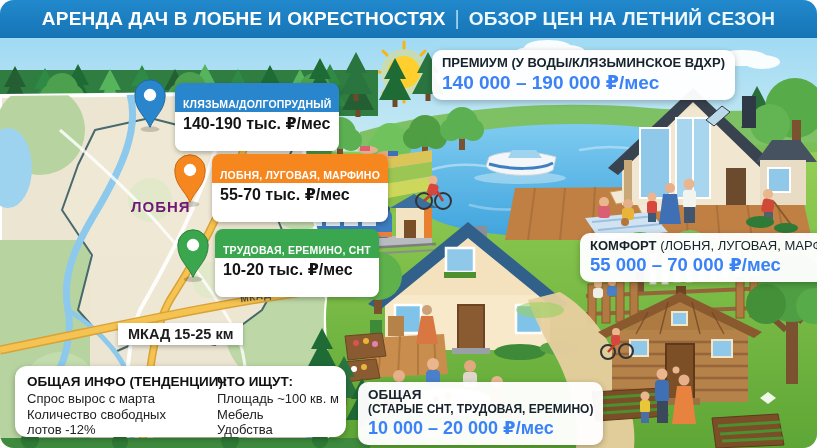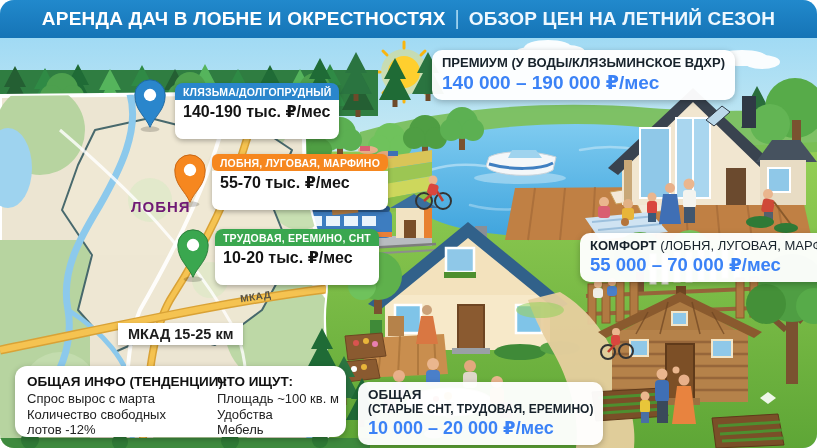--- a/index.html
+++ b/index.html
@@ -14,21 +14,21 @@
     position:absolute;left:0;top:0;width:817px;height:38px;z-index:5;
     background:linear-gradient(#2189cc,#1674b6);
     display:flex;align-items:center;justify-content:center;gap:9px;white-space:nowrap;
   }
   .header .t-left{color:#ffffff;font-weight:800;font-size:19px;letter-spacing:.2px;}
   .header .t-div{color:#a8d8f2;font-weight:400;font-size:20px;margin-top:-2px;}
   .header .t-right{color:#eef8ff;font-weight:600;font-size:19px;letter-spacing:.2px;}
   
   .pin-card{position:absolute;z-index:4;border-radius:8px;box-shadow:0 2px 5px rgba(0,0,0,.28);}
   .pin-band{color:#fff;font-weight:700;font-size:10.5px;letter-spacing:.2px;
-    padding:3px 8px 2px;border-radius:8px 8px 0 0;white-space:nowrap;}
+    padding:15px 8px 2px;border-radius:8px 8px 0 0;white-space:nowrap;}
   .pin-price{background:#fff;color:#141414;font-weight:700;font-size:16px;
     padding:2px 8px 18px;border-radius:0 0 8px 8px;white-space:nowrap;}
   
   .city-label{position:absolute;z-index:3;color:#701a75;font-weight:800;font-size:15px;letter-spacing:1px;}
   .road-label{position:absolute;z-index:3;color:#555043;font-weight:700;font-size:10px;transform:rotate(-8deg);letter-spacing:.5px;}
   .badge{position:absolute;z-index:3;background:#ffffff;border-radius:0;padding:3px 10px;
     color:#1d1d1d;font-weight:700;font-size:14.5px;box-shadow:0 2px 4px rgba(0,0,0,.25);white-space:nowrap;}
   
   .tier-card{position:absolute;z-index:4;background:rgba(255,255,255,.96);border-radius:10px;
     padding:5px 10px 6px;box-shadow:0 2px 6px rgba(0,0,0,.25);white-space:nowrap;}
@@ -502,21 +502,21 @@
     <span class="t-div">|</span>
     <span class="t-right">ОБЗОР ЦЕН НА ЛЕТНИЙ СЕЗОН</span>
   </div>
 
   <div class="pin-card" style="left:175px;top:83px;">
     <div class="pin-band" style="background:#2a86cc;">КЛЯЗЬМА/ДОЛГОПРУДНЫЙ</div>
     <div class="pin-price">140-190 тыс. ₽/мес</div>
   </div>
 
   <div class="pin-card" style="left:212px;top:154px;">
-    <div class="pin-band" style="background:#f6871f;border-radius:6px;">ЛОБНЯ, ЛУГОВАЯ, МАРФИНО</div>
+    <div class="pin-band" style="background:#f6871f;">ЛОБНЯ, ЛУГОВАЯ, МАРФИНО</div>
     <div class="pin-price">55-70 тыс. ₽/мес</div>
   </div>
 
   <div class="pin-card" style="left:215px;top:229px;">
     <div class="pin-band" style="background:#3aa74f;">ТРУДОВАЯ, ЕРЕМИНО, СНТ</div>
     <div class="pin-price">10-20 тыс. ₽/мес</div>
   </div>
 
   <div class="city-label" style="left:131px;top:198px;">ЛОБНЯ</div>
   <div class="road-label" style="left:240px;top:291px;">МКАД</div>
@@ -541,18 +541,18 @@
   <div class="info-panel">
     <div class="info-col left">
       <div class="info-title">ОБЩАЯ ИНФО (ТЕНДЕНЦИИ):</div>
       <div class="info-line">Спрос вырос с марта</div>
       <div class="info-line">Количество свободных лотов -12%</div>
     </div>
     <div class="info-divider"></div>
     <div class="info-col right">
       <div class="info-title">ЧТО ИЩУТ:</div>
       <div class="info-line">Площадь ~100 кв. м</div>
+      <div class="info-line">Мебель</div>
       <div class="info-line">Удобства</div>
-      <div class="info-line">Мебель</div>
     </div>
   </div>
 
 </div>
 
 </body></html>

